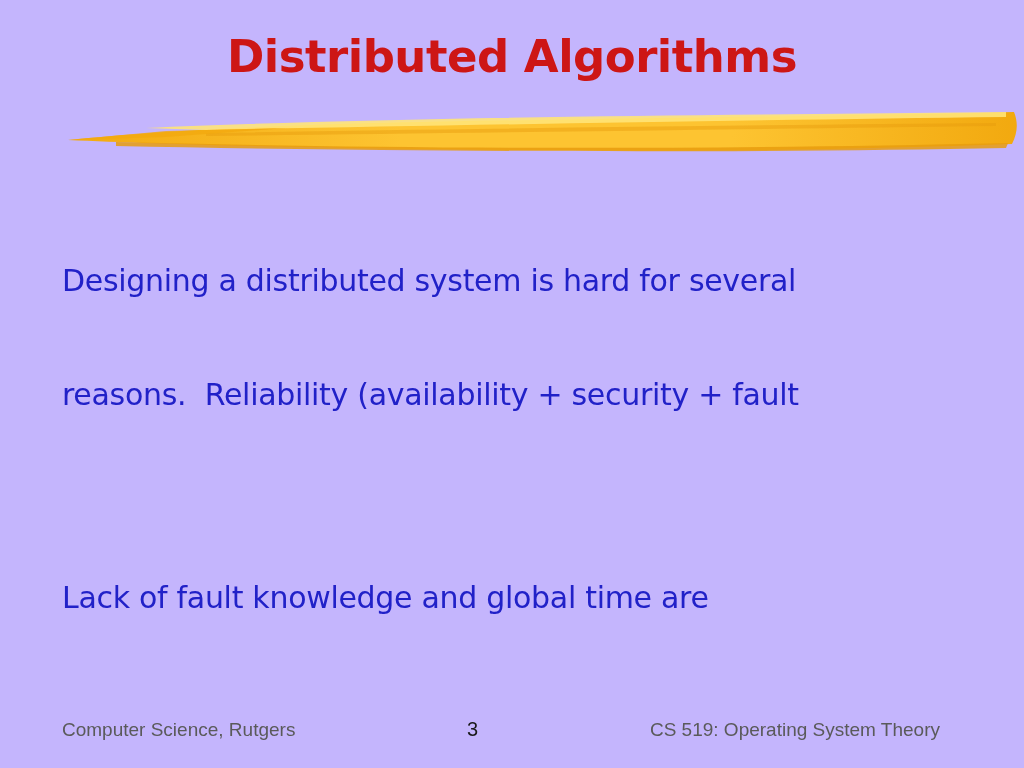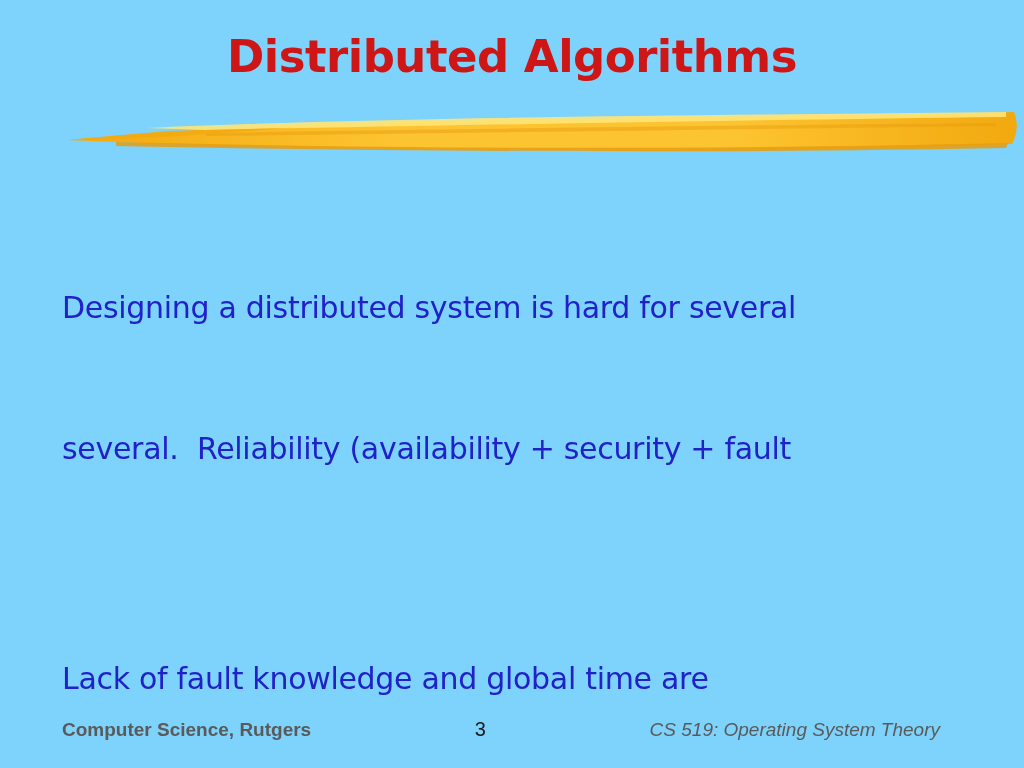--- a/index.html
+++ b/index.html
@@ -4,21 +4,21 @@
 <style>
   html, body {
     margin: 0;
     padding: 0;
     background: #ffffff;
   }
   .slide {
     position: relative;
     width: 1024px;
     height: 768px;
-    background: #7dd3fc;
+    background: #c4b5fd;
     overflow: hidden;
     font-family: "DejaVu Sans", sans-serif;
   }
   .title {
     position: absolute;
     top: 30px;
     left: 0;
     width: 1024px;
     margin: 0;
     text-align: center;
@@ -38,41 +38,41 @@
     position: absolute;
     left: 62px;
     top: 186px;
     width: 910px;
   }
   .para {
     margin: 0;
     white-space: pre;
     letter-spacing: -0.3px;
   }
-  .para .line { display: block; margin-top: 27px; }
+  .para .line { display: block; }
   .l1 {
     font-size: 30px;
     line-height: 38px;
     color: var(--bodyBlue, #2121c8);
     margin-bottom: 13px;
   }
   .footer {
     position: absolute;
     left: 62px;
     right: 84px;
     top: 718px;
     display: flex;
     align-items: baseline;
     font-family: "Liberation Sans", sans-serif;
     font-size: 19px;
     color: var(--footerGray, #5a5a5a);
   }
-  .footer .left  { flex: 0 0 auto; font-weight: bold; }
+  .footer .left  { flex: 0 0 auto; }
   .footer .page  { flex: 1 1 auto; text-align: center; color: var(--pageBlack, #1a1a1a); font-size: 20px; }
-  .footer .right { flex: 0 0 auto; text-align: right; font-style: italic; }
+  .footer .right { flex: 0 0 auto; text-align: right; }
 </style>
 </head>
 <body>
 
 <div class="slide">
 
   <h1 class="title">Distributed Algorithms</h1>
 
   <svg class="brush" viewBox="0 0 968 58" preserveAspectRatio="none" aria-hidden="true">
     <defs>
@@ -97,21 +97,21 @@
 
     <path d="M 150 31 C 400 27, 700 23, 940 21 L 940 24 C 700 27, 400 31, 150 34 Z" fill="var(--goldDark, #e79c0e)" opacity="0.45"></path>
 
     <path d="M 12 38 L 110 29 L 230 26 L 110 35 Z" fill="var(--goldDeep, #f2a90f)" opacity="0.8"></path>
   </svg>
 
   <div class="body-text">
 
     <p class="para l1">
       <span class="line">Designing a distributed system is hard for several</span>
-      <span class="line">several.  Reliability (availability + security + fault</span>
+      <span class="line">reasons.  Reliability (availability + security + fault</span>
     </p>
 
     <p class="para l1">
       <span class="line">Lack of fault knowledge and global time are</span>
       
       
       
     </p>
 
   </div>

